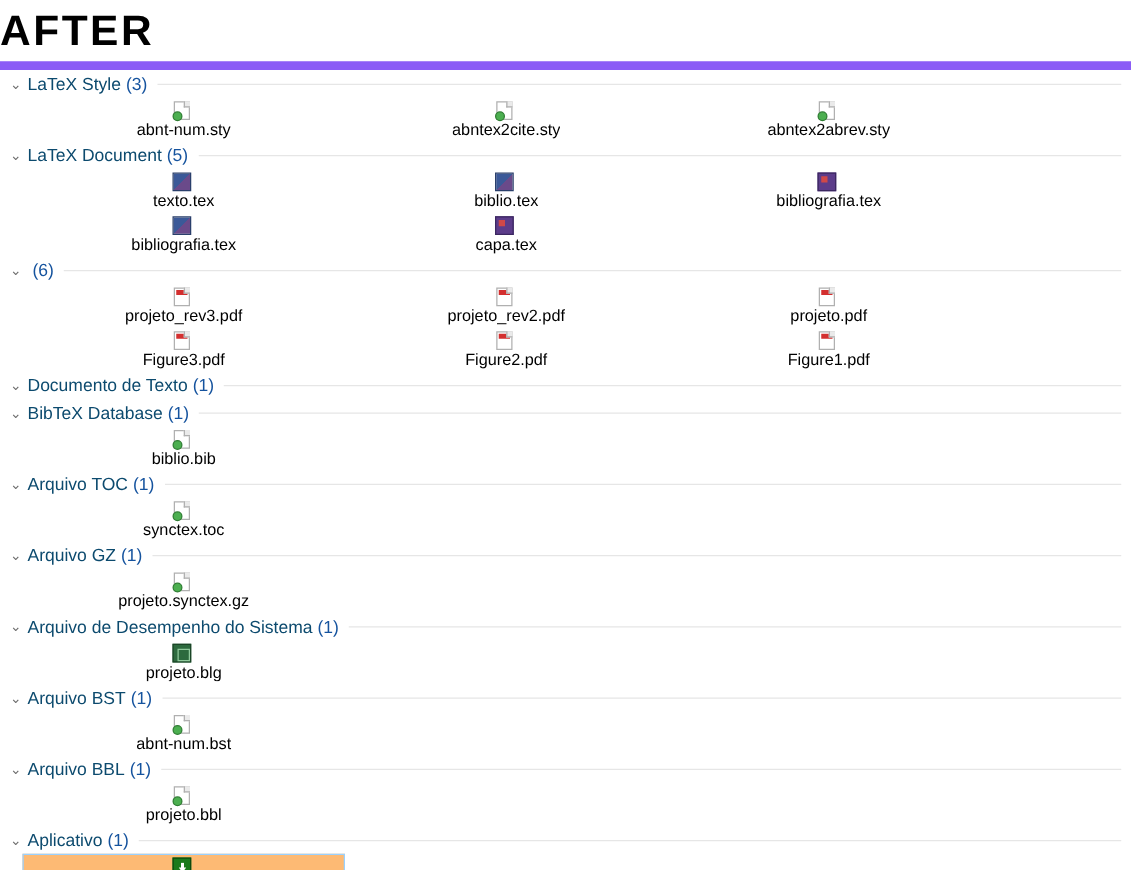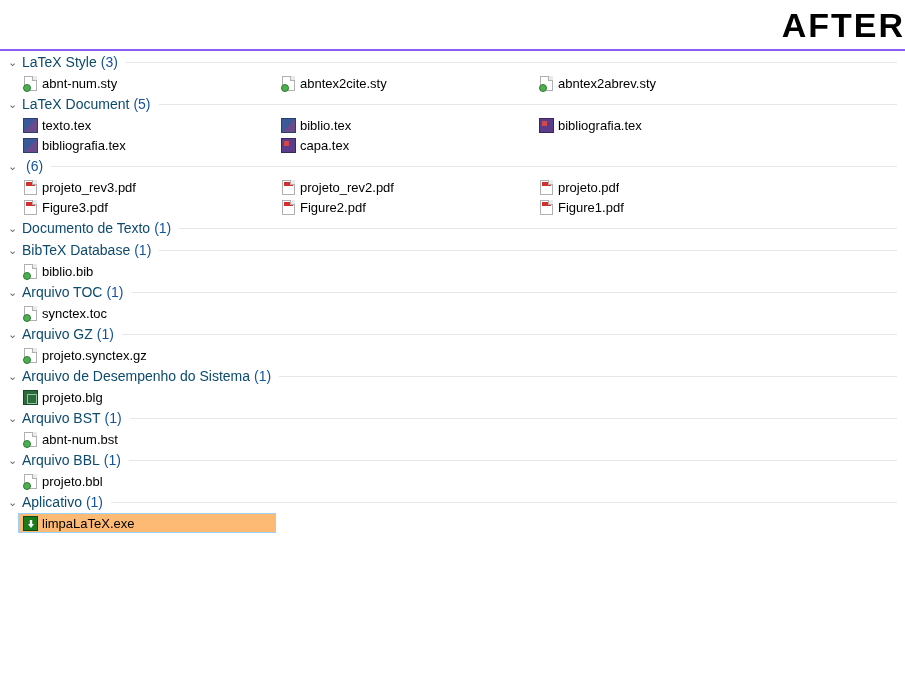--- a/index.html
+++ b/index.html
@@ -9,24 +9,24 @@
     font-family: "Segoe UI", Tahoma, sans-serif;
     font-size: 13px;
     background: #ffffff;
     color: #000000;
     width: 905px;
   }
   .title {
     font-family: "Comic Sans MS", cursive, sans-serif;
     font-size: 34px;
     font-weight: bold;
-    text-align: right;
+    text-align: left;
     padding: 6px 0 4px 0;
     letter-spacing: 2px;
-    border-bottom: 2px solid #8b5cf6;
+    border-bottom: 7px solid #8b5cf6;
   }
   .group-header {
     display: flex;
     align-items: center;
     padding: 3px 8px;
     color: #1a5fb4;
     font-size: 14px;
     cursor: default;
     user-select: none;
   }
@@ -55,20 +55,21 @@
     flex-wrap: wrap;
     padding-left: 18px;
   }
   .file-item {
     display: flex;
     align-items: center;
     width: 258px;
     padding: 2px 4px;
     cursor: default;
     user-select: none;
+    flex-direction: column;
   }
   .file-item.selected {
     background: #fdba74;
     border: 1px solid #99d1ff;
     padding: 1px 3px;
   }
   .file-item .icon {
     width: 16px;
     height: 16px;
     margin-right: 4px;

